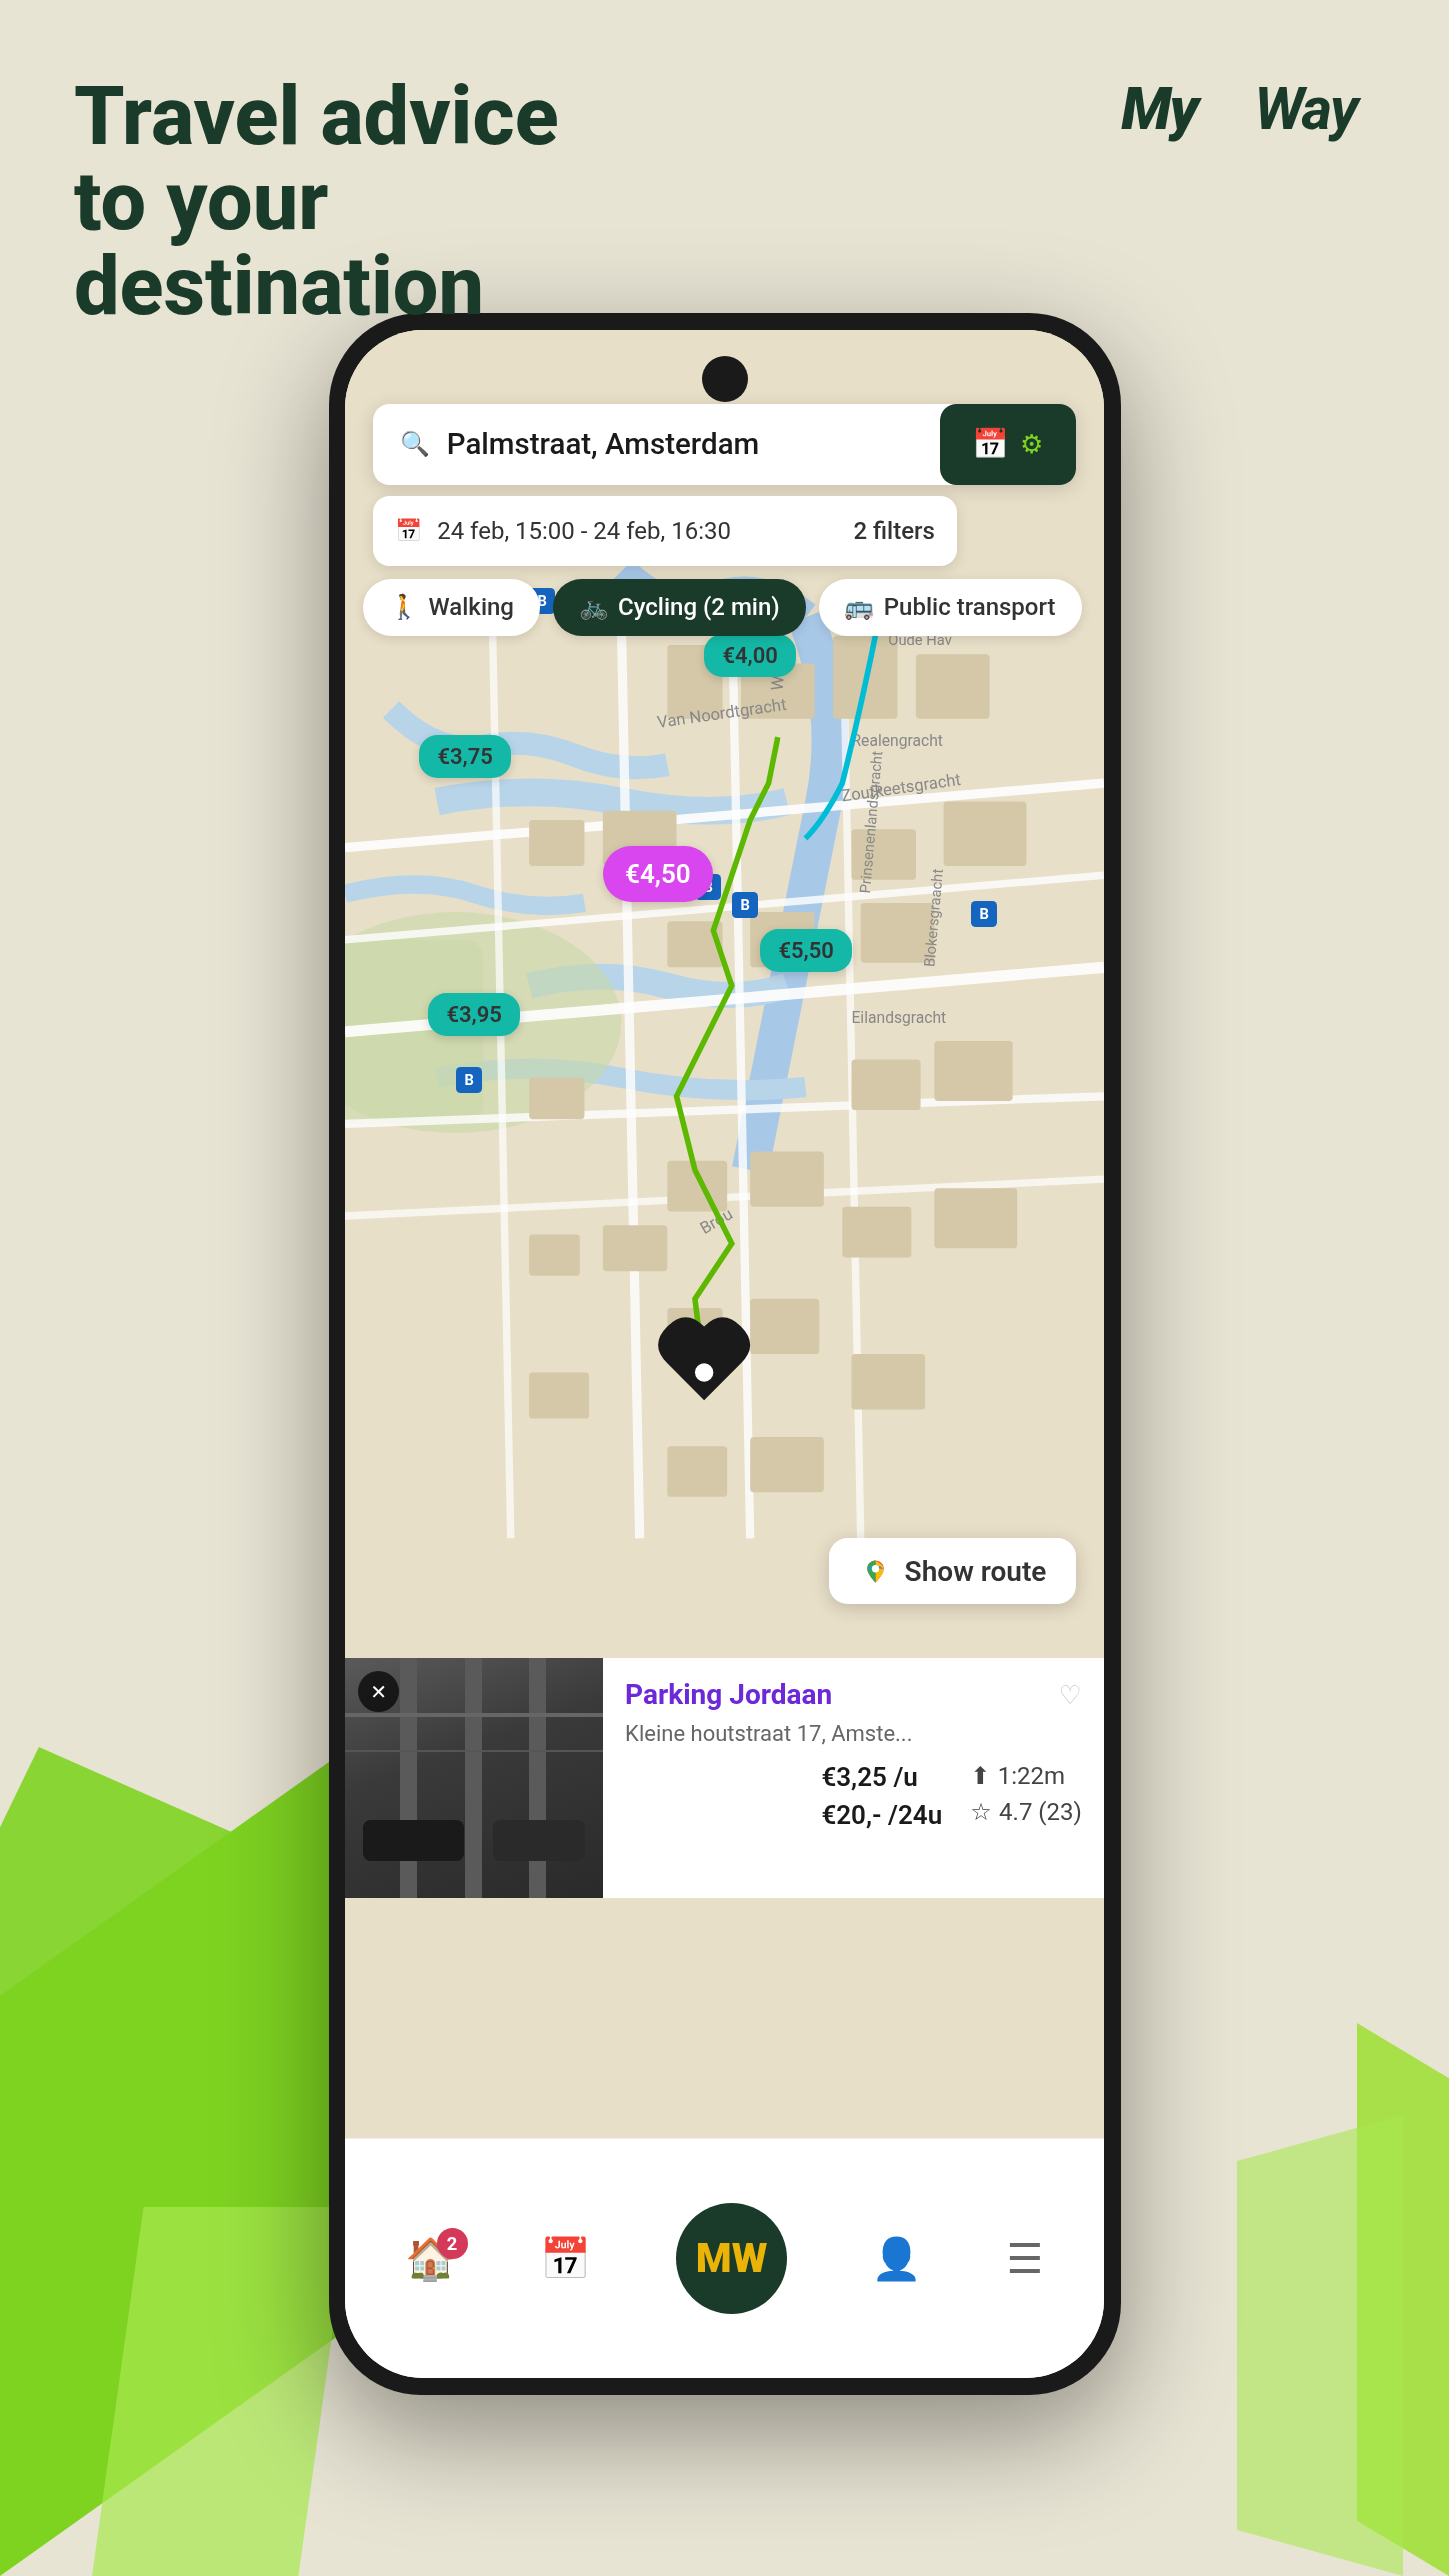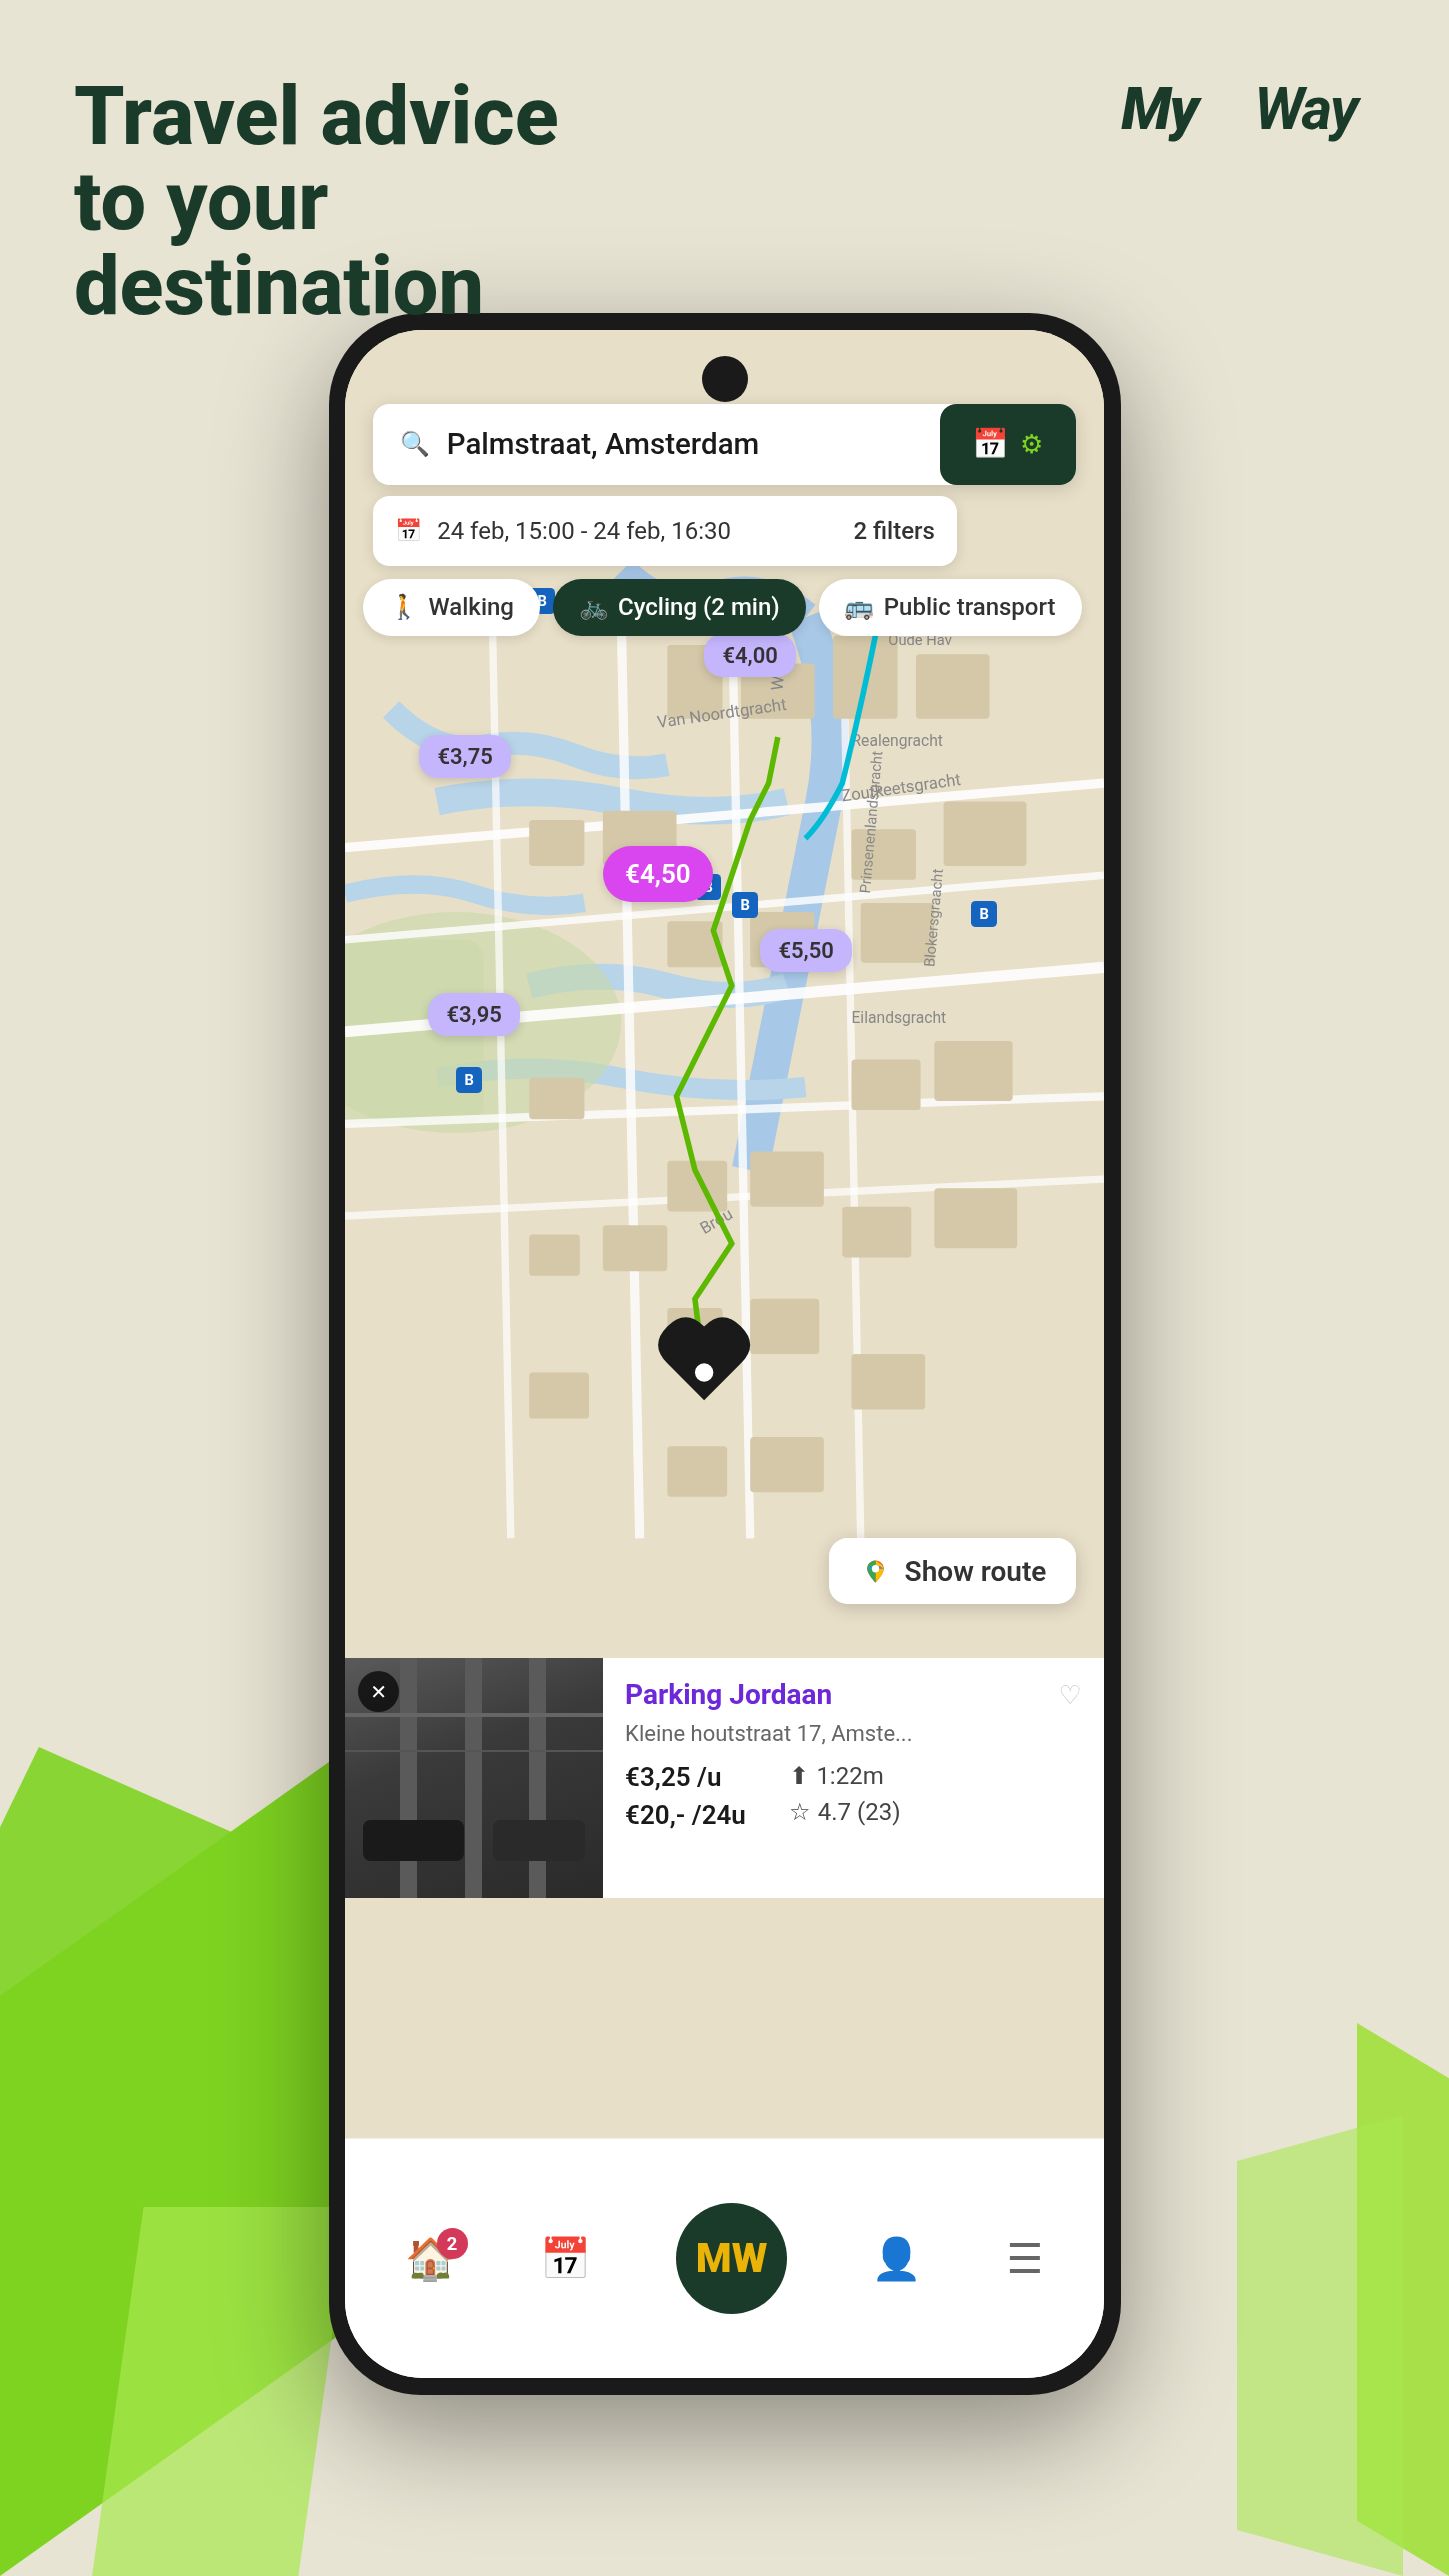--- a/index.html
+++ b/index.html
@@ -219,21 +219,21 @@
       background: #1a3a2a;
       color: white;
     }
     .tab.active .tab-icon {
       color: #7ed321;
     }
 
     
     .price-label {
       position: absolute;
-      background: #c4b5fd;
+      background: #14b8a6;
       border-radius: 18.4px;
       padding: 9.2px 18.4px;
       font-size: 22px;
       font-weight: 600;
       color: #333;
       box-shadow: 0 2.8px 9.2px rgba(0,0,0,0.15);
       z-index: 8;
       white-space: nowrap;
     }
     .price-label.dark {
@@ -338,22 +338,23 @@
     .heart-icon {
       font-size: 26px;
       color: #ccc;
     }
     .parking-address {
       font-size: 22px;
       color: #666;
     }
     .parking-details {
       display: flex;
-      gap: 43px;
+      gap: 28px;
       margin-top: 7.4px;
+      justify-content: flex-end;
     }
     .parking-col {
       display: flex;
       flex-direction: column;
       gap: 7.4px;
     }
     .parking-price {
       font-size: 26px;
       font-weight: 600;
       color: #1a1a1a;

